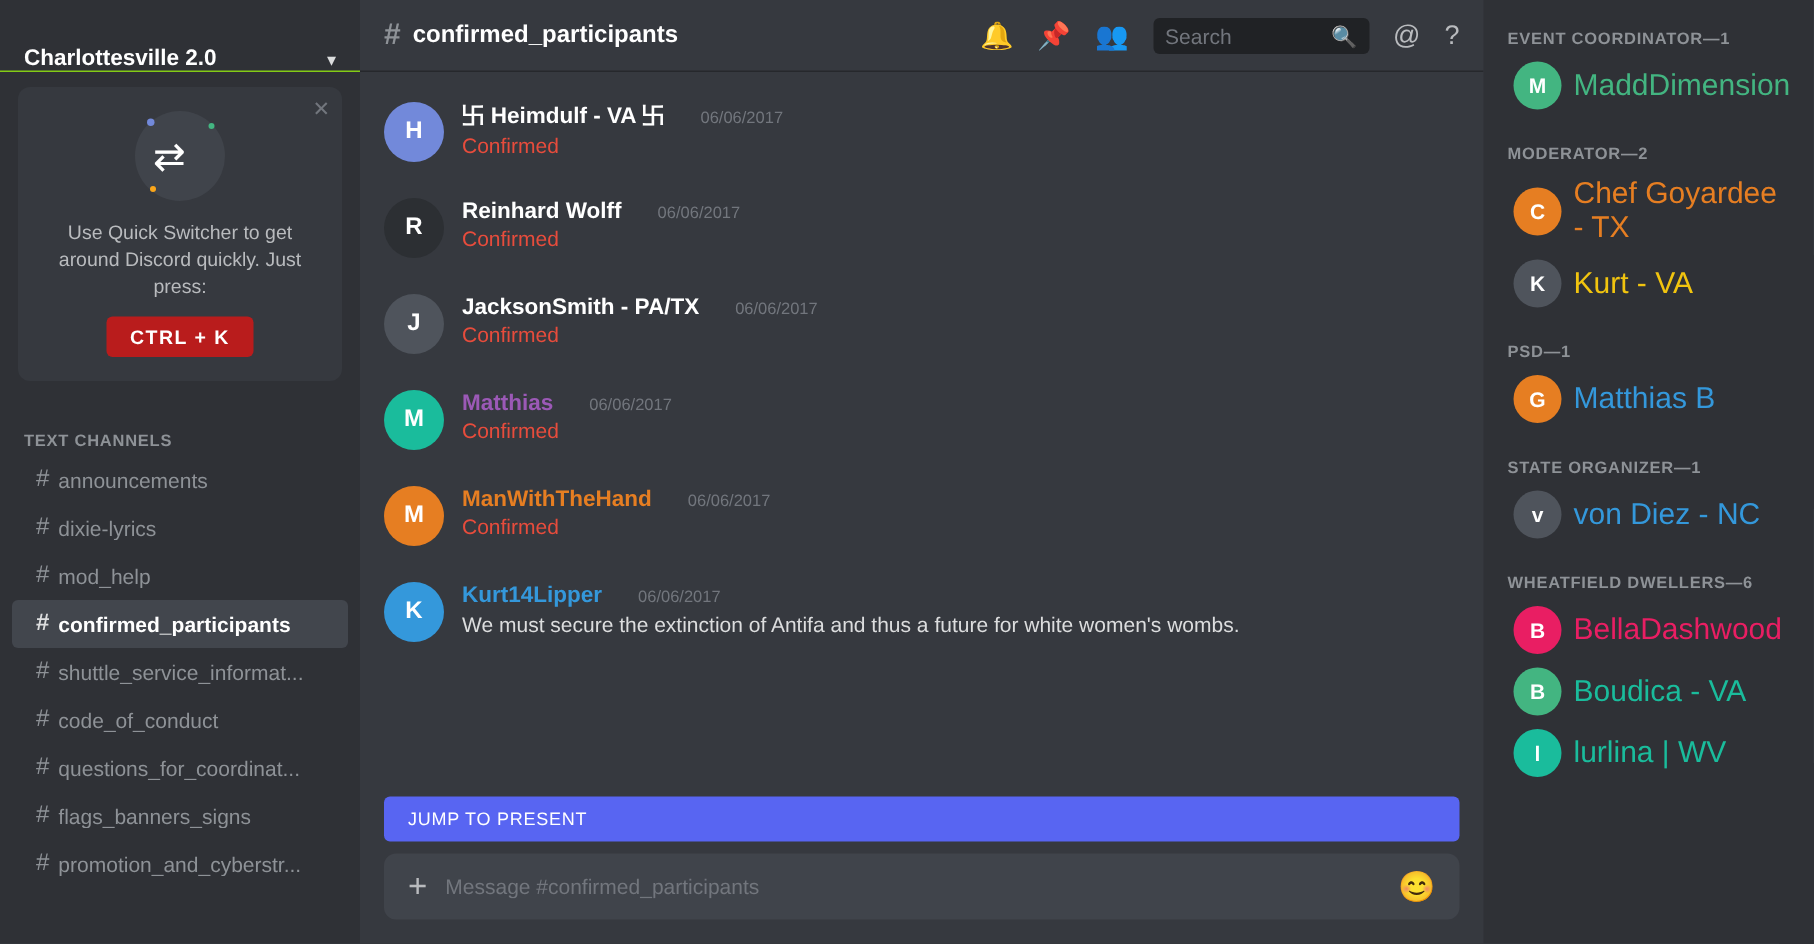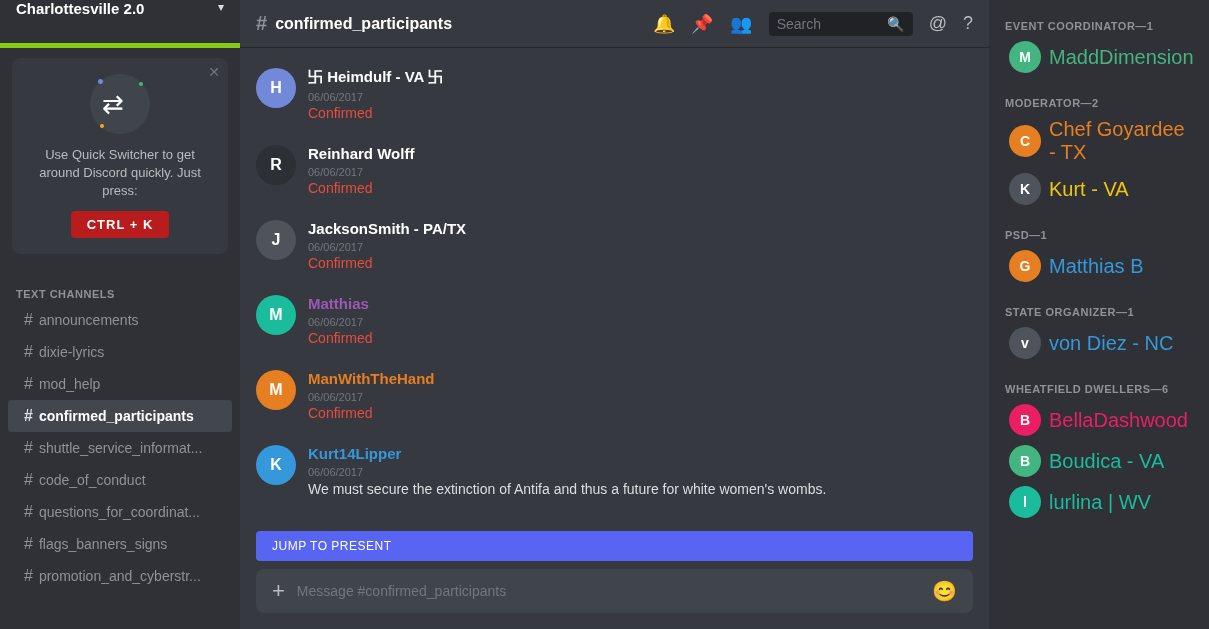--- a/index.html
+++ b/index.html
@@ -19,23 +19,23 @@
       width: 240px;
       background: #2f3136;
       display: flex;
       flex-direction: column;
       flex-shrink: 0;
     }
 
     .server-header {
       height: 48px;
       background: #2f3136;
-      border-bottom: 5px solid #84cc16;
-      display: flex;
-      align-items: flex-start;
+      border-bottom: 1px solid #84cc16;
+      display: flex;
+      align-items: flex-end;
       justify-content: space-between;
       padding: 0 16px;
       cursor: pointer;
     }
 
     .server-name {
       font-weight: 700;
       font-size: 15px;
       color: #fff;
     }
@@ -249,23 +249,22 @@
     }
 
     .message-content {
       flex: 1;
       min-width: 0;
     }
 
     .message-header {
       display: flex;
       align-items: baseline;
-      gap: 4px;
+      gap: 24px;
       margin-bottom: 2px;
-      flex-direction: column;
     }
 
     .message-username {
       font-weight: 600;
       font-size: 15px;
     }
 
     .username-white { color: #fff; }
     .username-orange { color: #e67e22; }
     .username-blue { color: #3498db; }

